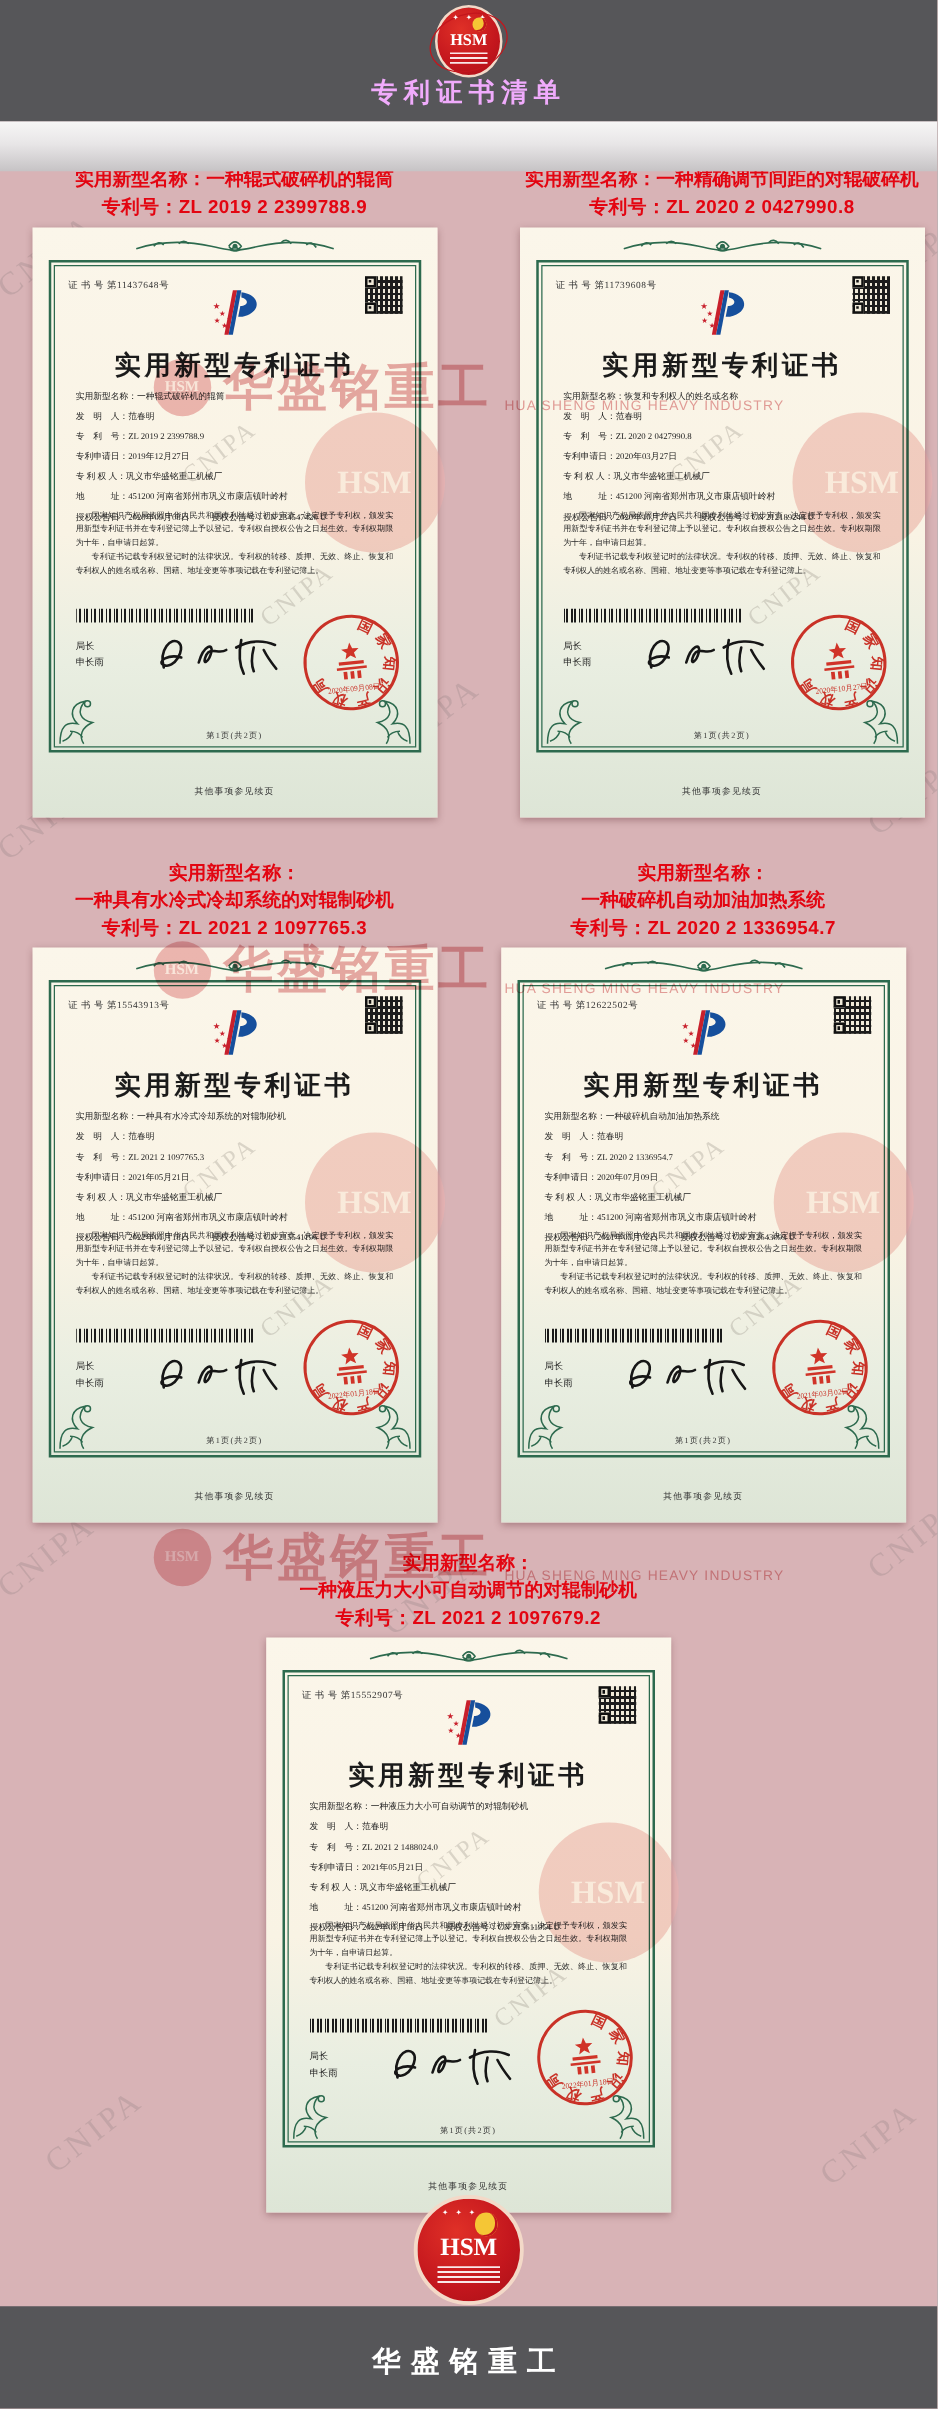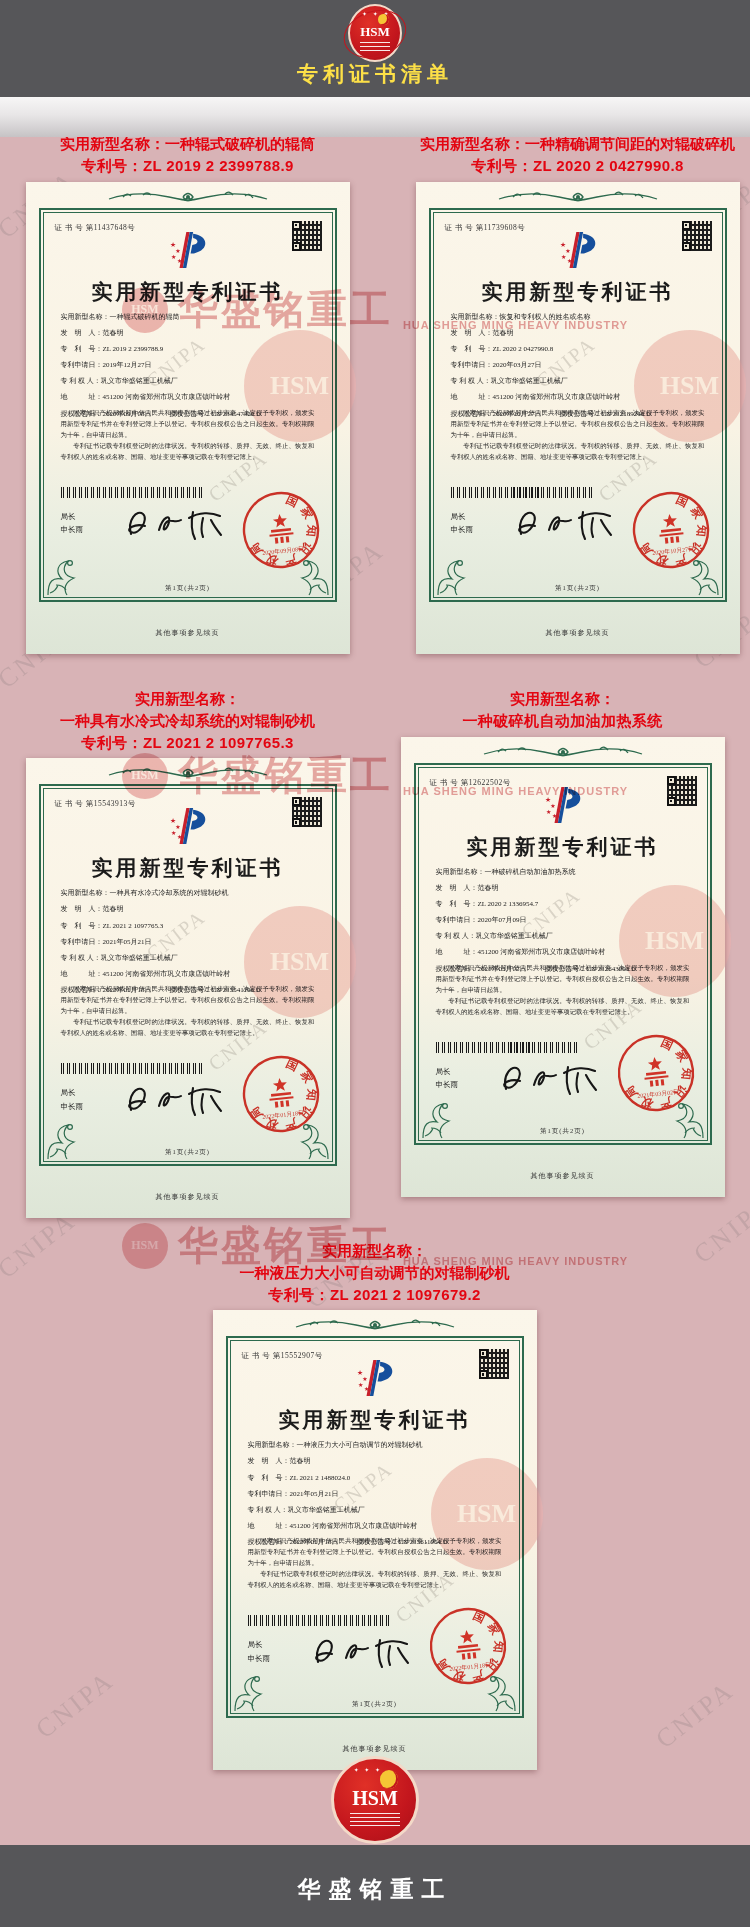--- a/index.html
+++ b/index.html
@@ -4,21 +4,21 @@
 <style>
   * { margin:0; padding:0; box-sizing:border-box; }
   body { background:#888; font-family:"Liberation Sans", sans-serif; }
   .page { position:relative; width:750px; height:1927px; margin:0 auto; background:#d8b3b6; overflow:hidden; }
 
   
   .hdr { position:absolute; left:0; top:0; width:750px; height:97px; background:#565659; z-index:10; }
   .hdr-strip { position:absolute; left:0; top:97px; width:750px; height:40px;
     background:linear-gradient(180deg,#f7f6f6 0%,#e8e6e7 45%,#c6c3c5 100%); z-index:9; }
   .hdr-title { position:absolute; left:0; top:60px; width:100%; text-align:center;
-    color:#fde047; font-size:21px; font-weight:bold; letter-spacing:5px; }
+    color:#f0abfc; font-size:21px; font-weight:bold; letter-spacing:5px; }
 
   
   .hsm-badge { position:absolute; border-radius:50%; background:radial-gradient(circle at 38% 32%, #e03027 0%, #c3161d 60%, #a80f17 100%);
     border:2px solid #f3d9c8; display:flex; align-items:center; justify-content:center; flex-direction:column; }
   .hsm-badge .orbit { position:absolute; width:128%; height:86%; border:1.5px solid #c3161d; border-radius:50%;
     transform:rotate(-18deg); left:-14%; top:10%; pointer-events:none; }
   .hsm-badge .moon { position:absolute; top:14%; right:22%; width:22%; height:22%; border-radius:50%;
     background:#f5c635; box-shadow:-2px -1px 0 0 #c3161d inset; }
   .hsm-badge .stars { position:absolute; top:8%; left:24%; color:#fff; font-size:6px; letter-spacing:2px; }
   .hsm-badge .hsm-txt { color:#fff; font-family:"Liberation Serif", serif; font-weight:bold; margin-top:18%; }
@@ -43,21 +43,21 @@
   .cw10{left:300px;top:1260px;}
 
   
   .wm-band { position:absolute; left:0; width:750px; display:flex; align-items:center; justify-content:center;
     gap:10px; z-index:6; pointer-events:none; mix-blend-mode:multiply; }
   .wb1{top:282px;} .wb2{top:748px;} .wb3{top:1218px;}
   .wm-circ { position:relative; width:46px; height:46px; border-radius:50%; background:rgba(233,166,168,.75);
     display:flex; align-items:center; justify-content:center; color:rgba(255,245,245,.9);
     font-family:"Liberation Serif", serif; font-weight:bold; font-size:12px; }
   .wm-cn { font-size:40px; font-weight:bold; color:rgba(226,152,155,.8); letter-spacing:3px; }
-  .wm-en { font-size:11px; font-weight:bold; color:rgba(226,152,155,.9); letter-spacing:1px; align-self:flex-end; margin-bottom:6px; }
+  .wm-en { font-size:11px; font-weight:normal; color:rgba(226,152,155,.9); letter-spacing:1px; align-self:flex-end; margin-bottom:6px; }
 
   
   .cert-slot { position:absolute; width:375px; z-index:3; }
   .s0{left:0;top:133px;} .s1{left:390px;top:133px;} .s2{left:0;top:688px;} .s3{left:375px;top:688px;} .s4{left:187px;top:1240px;}
   .plabels { text-align:center; line-height:1.45; margin-bottom:5px; }
   .plabel-line { font-weight:bold; color:#e30511; font-size:15px; }
   .plabel-line:last-child { font-size:15px; letter-spacing:.4px; }
 
   
   .sheet { position:relative; width:324px; height:460px; margin:0 auto;
@@ -489,20 +489,21 @@
 
       <div class="pagenum">第1页(共2页)</div>
     </div>
     <div class="note">其他事项参见续页</div>
   </div>
 </div>
   <div class="cert-slot s3">
   <div class="plabels">
         <div class="plabel-line">实用新型名称：</div>
         <div class="plabel-line">一种破碎机自动加油加热系统</div>
+        <div class="plabel-line">专利号：ZL 2020 2 1336954.7</div>
       </div>
   <div class="sheet">
     <svg class="orn" width="170" height="18" viewBox="0 0 170 18">
       <g stroke="#2d6a4e" fill="none" stroke-width="1.3">
         <path d="M6 11 Q34 2 66 9 T84 9"></path>
         <path d="M164 11 Q136 2 104 9 T86 9"></path>
         <path d="M80 9 q5 -7 10 0 q-5 7 -10 0"></path>
         <path d="M20 9 q4 -5 8 -1 M40 7 q4 -4 8 0 M122 6 q4 -4 8 1 M142 8 q4 -4 8 2"></path>
       </g>
       <circle cx="85" cy="9" r="2" fill="#2d6a4e"></circle>

